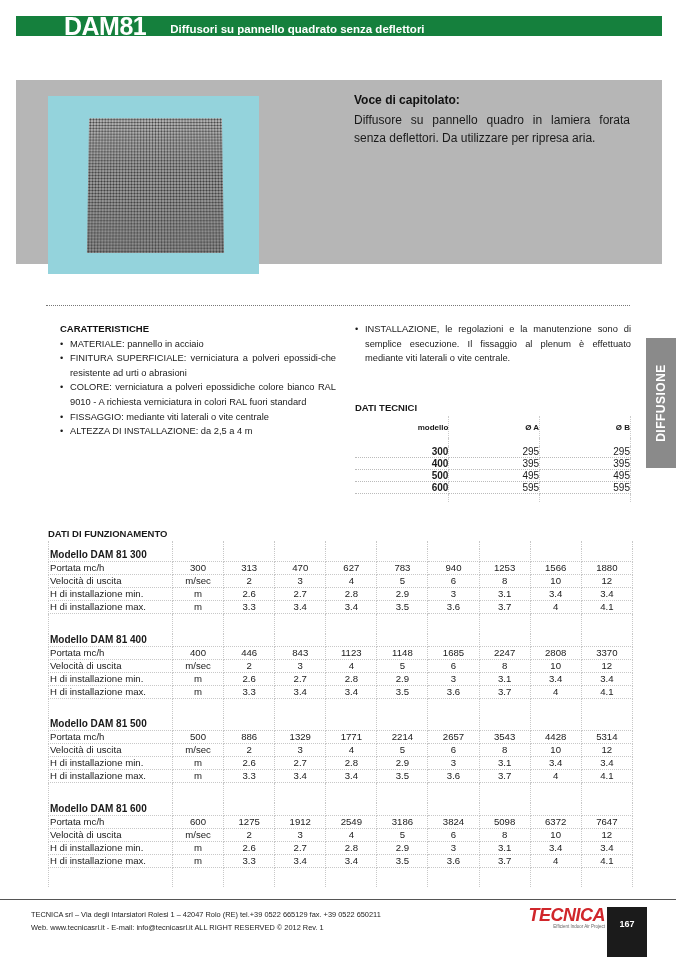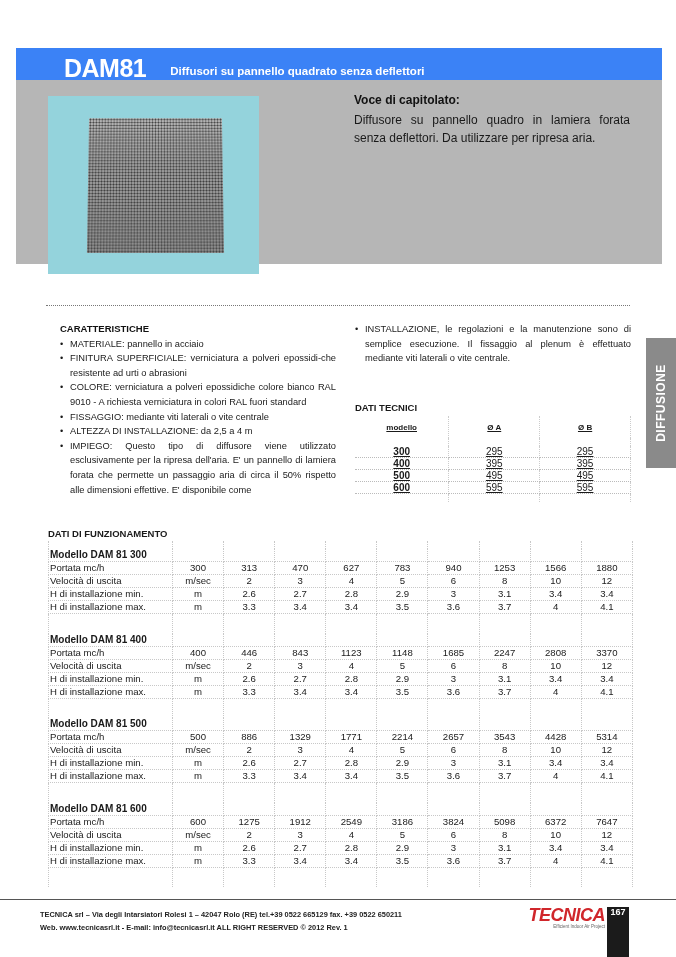--- a/index.html
+++ b/index.html
@@ -1,21 +1,21 @@
 <!DOCTYPE html>
 <html><head>
 <meta charset="utf-8">
 <style>
   * { box-sizing: border-box; margin: 0; padding: 0; }
   html, body { width: 676px; height: 957px; background: #ffffff; overflow: hidden; }
   body { position: relative; font-family: "Liberation Sans", sans-serif; color: #1a1a1a; }
 
   .header-band {
-    position: absolute; left: 16px; top: 48px; width: 646px; height: 40px;
-    background: #3b82f6; display: flex; align-items: center;
+    position: absolute; left: 16px; top: 16px; width: 646px; height: 20px;
+    background: #15803d; display: flex; align-items: center;
   }
   .header-code { margin-left: 48px; font-size: 25px; font-weight: bold; color: #ffffff; letter-spacing: -0.5px; }
   .header-sub { margin-left: 24px; font-size: 11.5px; font-weight: bold; color: #ffffff; padding-top: 5px; }
 
   .hero {
     position: absolute; left: 16px; top: 80px; width: 646px; height: 184px; background: #b6b6b6;
   }
   .photo {
     position: absolute; left: 32px; top: 16px; width: 211px; height: 178px; background: #94d3dc;
   }
@@ -52,21 +52,21 @@
   .side-tab span {
     display: block; transform: rotate(-90deg); white-space: nowrap;
     color: #ffffff; font-weight: bold; font-size: 12px; letter-spacing: 0.5px;
   }
 
   .tech-title { position: absolute; left: 355px; top: 402px; font-size: 9.5px; font-weight: bold; }
   table.tech {
     position: absolute; left: 355px; top: 416px; width: 276px; border-collapse: collapse;
     font-size: 10px;
   }
-  table.tech td, table.tech th { text-align: center; height: 11px; line-height: 11px; padding: 0; text-decoration: underline; }
+  table.tech td, table.tech th { text-align: right; height: 11px; line-height: 11px; padding: 0; }
   table.tech th { font-size: 8px; font-weight: bold; height: 22px; }
   table.tech .c1 { width: 94px; border-right: 1px dotted #ccc; }
   table.tech .c2 { width: 91px; border-right: 1px dotted #ccc; }
   table.tech .c3 { width: 91px; border-right: 1px dotted #ccc; }
   table.tech td { border-bottom: 1px dotted #bbb; }
   table.tech td.mod { font-weight: bold; font-size: 10px; }
   table.tech tr.spacer td { height: 8px; border-bottom: none; }
 
   .func-title { position: absolute; left: 48px; top: 528px; font-size: 9.5px; font-weight: bold; }
   .func-wrap { position: absolute; left: 48px; top: 541px; width: 584px; }
@@ -76,27 +76,27 @@
     border-right: 1px dotted #c8c8c8; border-bottom: 1px dotted #c8c8c8;
   }
   table.func td:first-child { text-align: left; padding-left: 1px; border-left: 1px dotted #c8c8c8; }
   table.func td.model-title { font-weight: bold; font-size: 10px; text-align: left; }
   table.func tr.gap td { height: 20px; border-bottom: none; }
   table.func tr.head-row td { height: 8px; border-bottom: none; }
   col.c-label { width: 124px; }
   col.c-val { width: 51.1px; }
 
   .footer-rule { position: absolute; left: 0; top: 899px; width: 676px; border-top: 1.5px solid #555; }
-  .footer-text { position: absolute; left: 40px; top: 909px; font-size: 7.4px; line-height: 12.5px; color: #222; font-weight: bold; }
+  .footer-text { position: absolute; left: 31px; top: 909px; font-size: 7.4px; line-height: 12.5px; color: #222; }
   .logo { position: absolute; left: 515px; top: 905px; width: 90px; text-align: right; }
   .logo-main { font-size: 18px; font-weight: bold; color: #d0262b; font-style: italic; letter-spacing: -0.5px; }
   .logo-sub { font-size: 4.5px; color: #666; margin-top: -2px; }
   .page-num {
-    position: absolute; left: 607px; top: 907px; width: 22px; height: 50px; background: #1b1b1b;
-    color: #fff; font-size: 9px; font-weight: bold; text-align: center; padding-top: 0;
+    position: absolute; left: 607px; top: 907px; width: 40px; height: 50px; background: #1b1b1b;
+    color: #fff; font-size: 9px; font-weight: bold; text-align: center; padding-top: 12px;
   }
 </style>
 </head>
 <body>
 
 <div class="header-band">
   <span class="header-code">DAM81</span>
   <span class="header-sub">Diffusori su pannello quadrato senza deflettori</span>
 </div>
 
@@ -113,21 +113,20 @@
 <div class="dotted-sep"></div>
 
 <div class="col col-left">
   <div class="sec-title">CARATTERISTICHE</div>
   <ul class="bullets" id="feat-left">
       <li>MATERIALE: pannello in acciaio</li>
       <li>FINITURA SUPERFICIALE: verniciatura a polveri epossidi-che resistente ad urti o abrasioni</li>
       <li>COLORE: verniciatura a polveri epossidiche colore bianco RAL 9010 - A richiesta verniciatura in colori RAL fuori standard</li>
       <li>FISSAGGIO: mediante viti laterali o vite centrale</li>
       <li>ALTEZZA DI INSTALLAZIONE: da 2,5 a 4 m</li>
-      <li>IMPIEGO: Questo tipo di diffusore viene utilizzato esclusivamente per la ripresa dell'aria. E' un pannello di lamiera forata che permette un passaggio aria di circa il 50% rispetto alle dimensioni effettive. E' disponibile come</li>
     </ul>
 </div>
 
 <div class="col col-right">
   <ul class="bullets" id="feat-right">
       <li>INSTALLAZIONE, le regolazioni e la manutenzione sono di semplice esecuzione. Il fissaggio al plenum è effettuato mediante viti laterali o vite centrale.</li>
     </ul>
 </div>
 
 <div class="side-tab">

